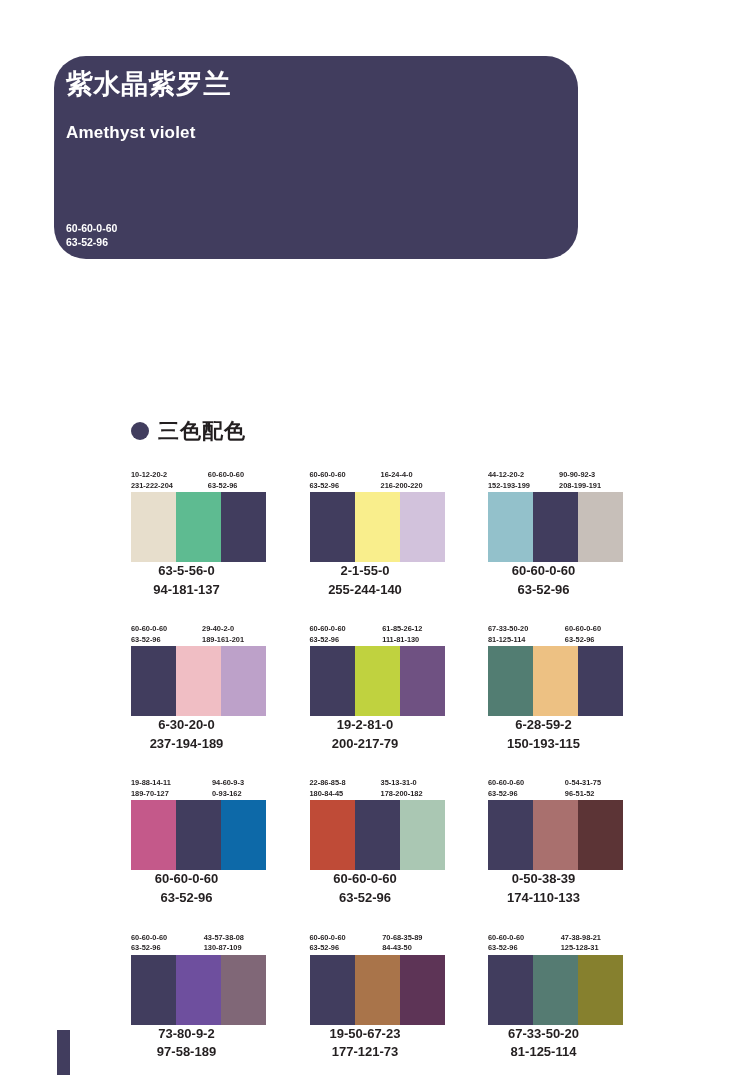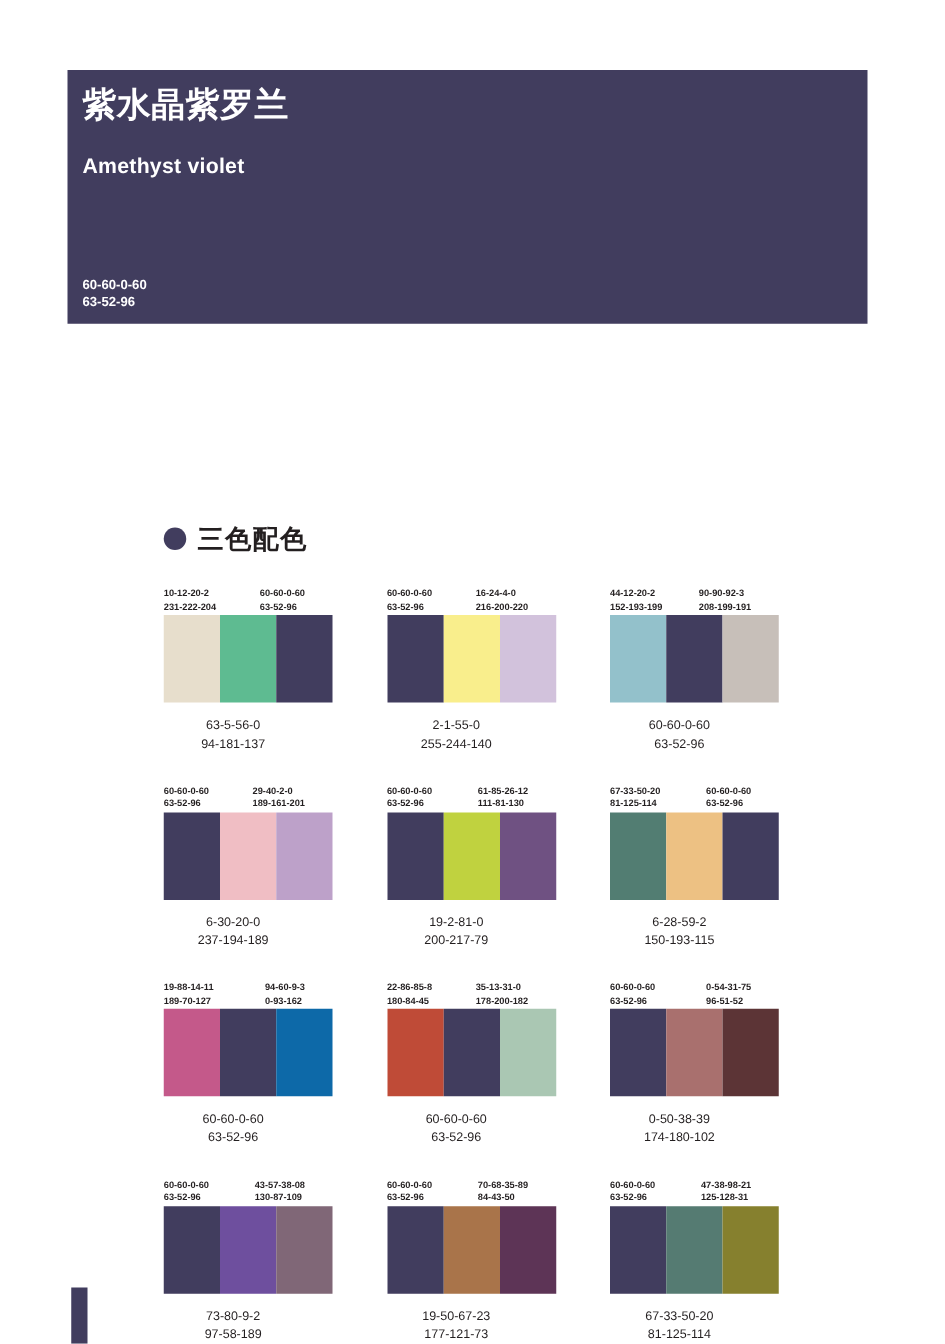--- a/index.html
+++ b/index.html
@@ -13,23 +13,24 @@
     position: relative;
     font-family: "Liberation Sans", sans-serif;
     overflow: hidden;
   }
 
   
   #header-banner {
     position: absolute;
     left: 54px;
     top: 56px;
-    width: 640px;
+    width: 524px;
     height: 203px;
     background: #413d5e;
+    border-radius: 32px;
   }
   #header-title-cn {
     position: absolute;
     left: 12px;
     top: 14px;
     color: #ffffff;
     font-size: 27px;
     font-weight: bold;
     letter-spacing: 0.5px;
     line-height: 1.1;
@@ -113,24 +114,24 @@
   .swatch-strip {
     display: flex;
     width: 135px;
     height: 70px;
   }
   .swatch {
     flex: 1 1 33.3333%;
     height: 70px;
   }
   .group-bottom-label {
-    margin-top: 12px;
+    margin-top: 0;
     text-align: center;
-    font-size: 10px;
-    font-weight: normal;
+    font-size: 13px;
+    font-weight: bold;
     color: #231f20;
     line-height: 1.45;
     white-space: nowrap;
   }
 
   
   #footer-mark {
     position: absolute;
     left: 57px;
     top: 1030px;
@@ -341,21 +342,21 @@
             <div>96-51-52</div>
           </div>
         </div>
         <div class="swatch-strip">
           <div class="swatch" style="background: rgb(65, 61, 94);"></div>
           <div class="swatch" style="background: rgb(169, 112, 110);"></div>
           <div class="swatch" style="background: rgb(92, 52, 54);"></div>
         </div>
         <div class="group-bottom-label">
           <div>0-50-38-39</div>
-          <div>174-180-102</div>
+          <div>174-110-133</div>
         </div>
       </div>
     </div>
     <div class="palette-row">
       <div class="palette-group">
         <div class="group-top-labels">
           <div class="code-block">
             <div>60-60-0-60</div>
             <div>63-52-96</div>
           </div>

